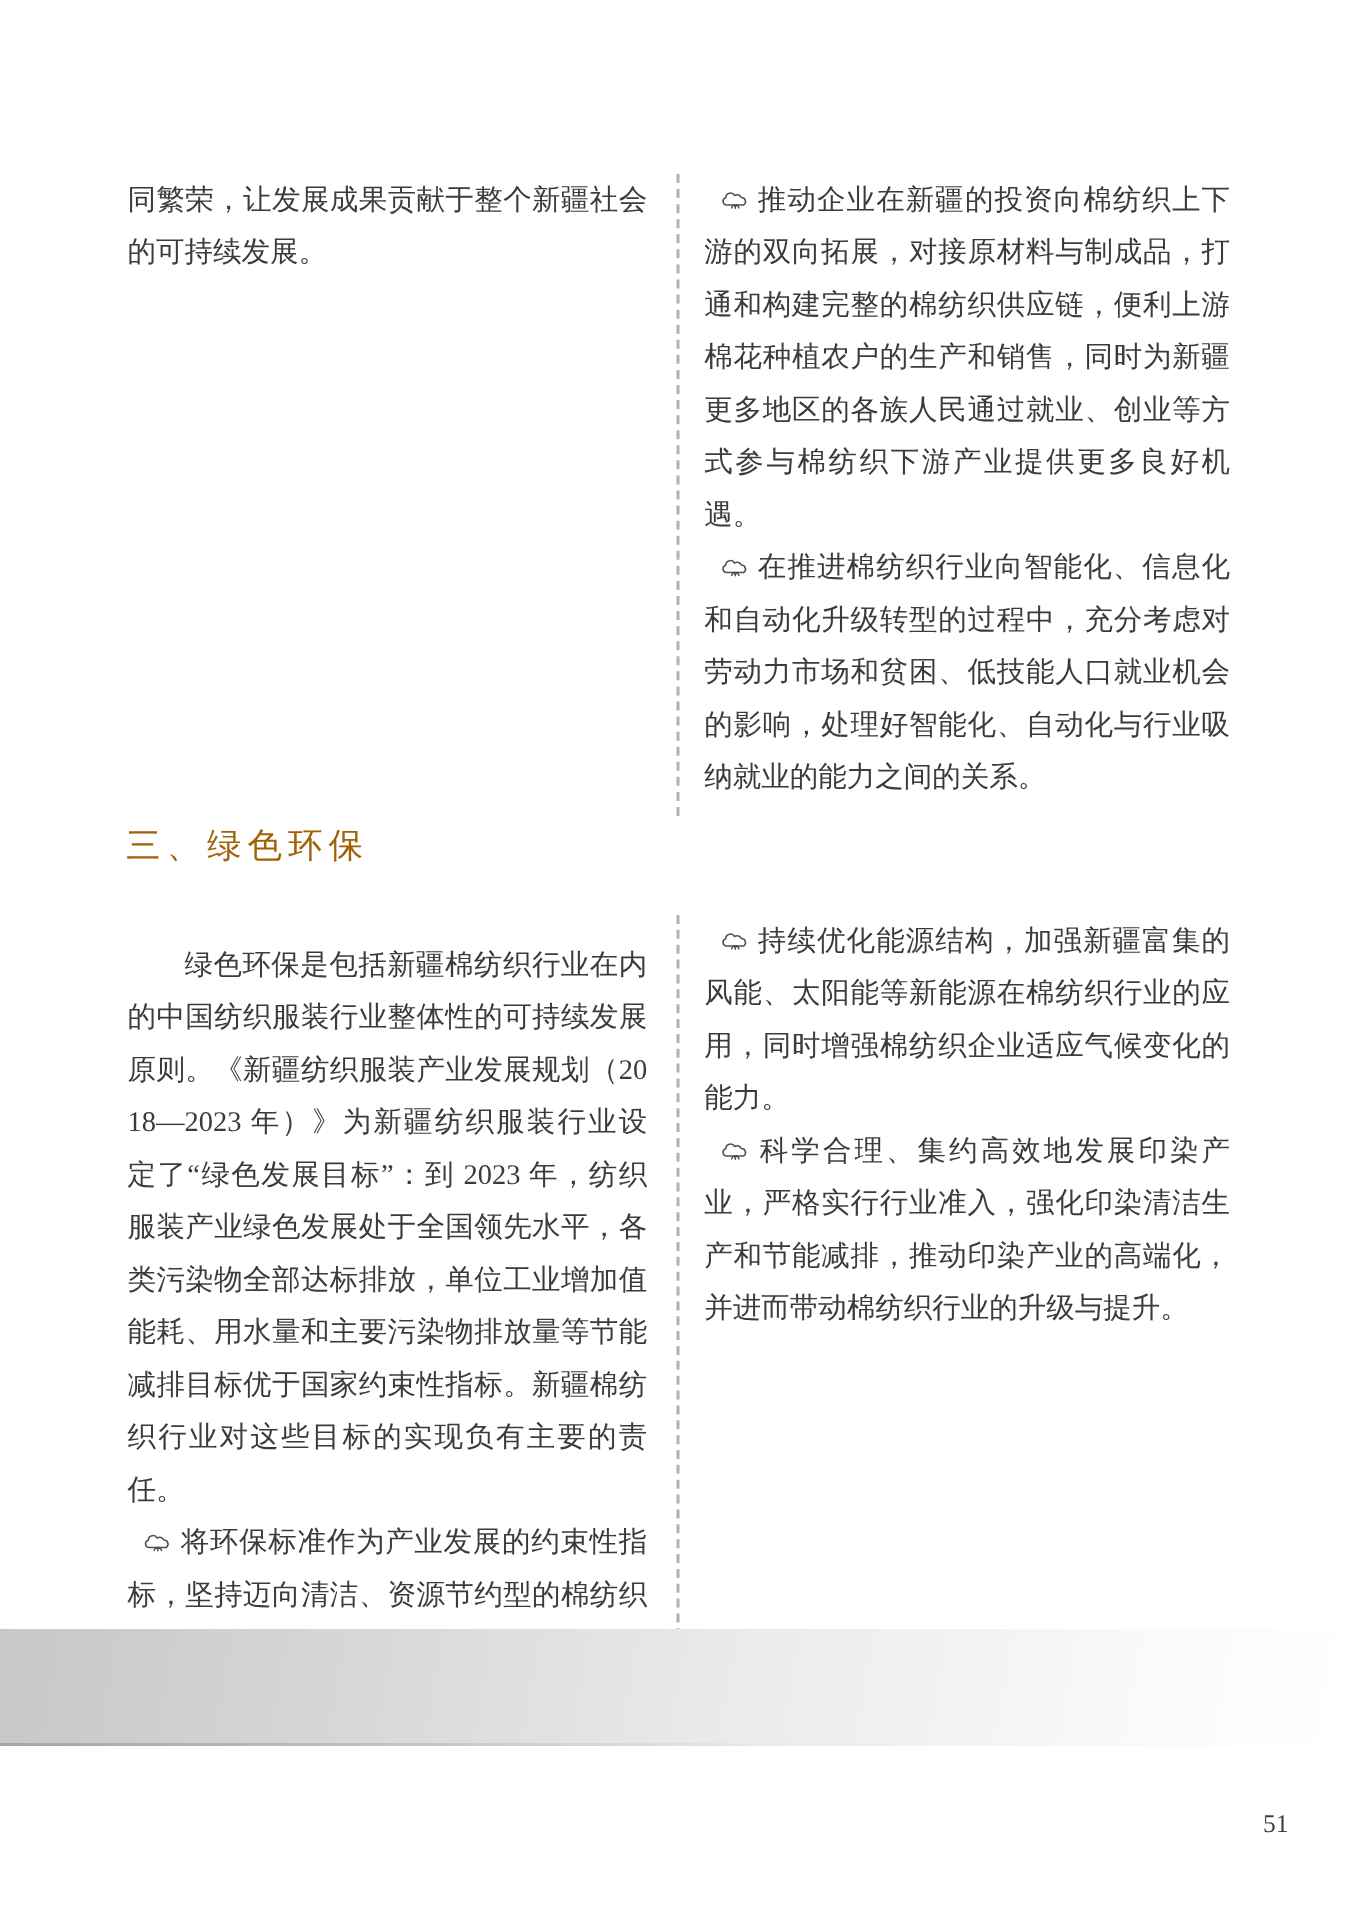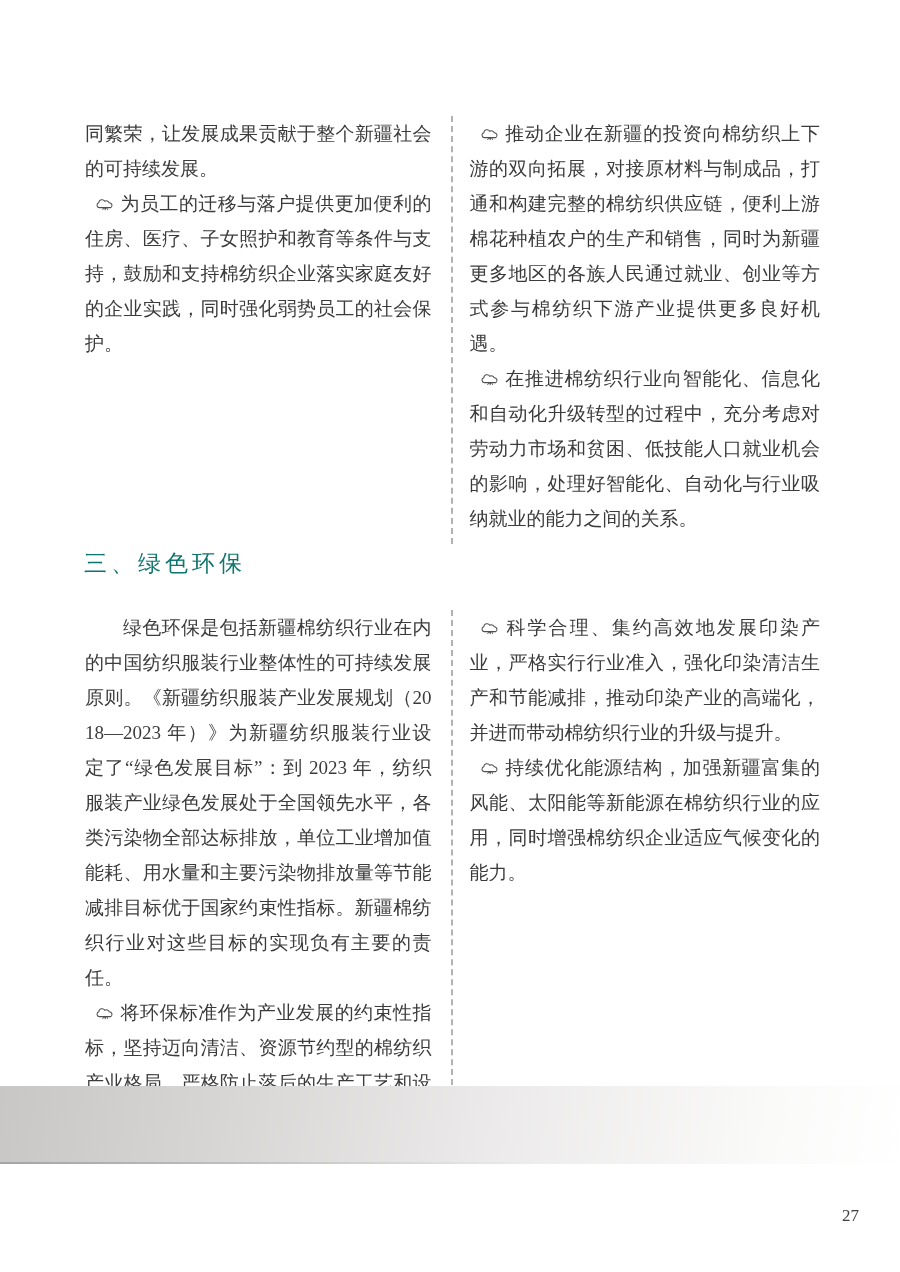--- a/index.html
+++ b/index.html
@@ -30,38 +30,38 @@
     margin-left: 19px;
     margin-right: 17px;
   }
   .para {
     margin: 0;
     text-align: justify;
     text-justify: inter-ideograph;
     word-break: break-all;
   }
   .para.bullet   { text-indent: 11px; }
-  .para.indented { text-indent: 38px; }
+  .para.indented { text-indent: 38px; margin-top: 16px; }
   .cotton-icon {
     display: inline-block;
     width: 19px;
     height: 14px;
     vertical-align: -1px;
     margin-right: 5px;
   }
   .section-heading {
     position: absolute;
     left: 84px;
     top: 548px;
     margin: 0;
     font-family: "Liberation Sans", "DejaVu Sans", sans-serif;
     font-size: 23px;
     font-weight: 500;
     letter-spacing: 4px;
-    color: #0f766e;
+    color: #a16207;
   }
   .footer-bar {
     position: absolute;
     left: 0;
     top: 1086px;
     width: 900px;
     height: 78px;
     background: linear-gradient(100deg, #c9c6c6 0%, #d8d5d5 25%, #eceaea 55%, #fafaf9 85%, #ffffff 100%);
   }
   .footer-bar::after {
@@ -81,24 +81,20 @@
   }
 </style>
 </head>
 <body>
 
 <div class="page">
 
   <div class="section upper">
     <div class="col left">
         <p class="para continuation">同繁荣，让发展成果贡献于整个新疆社会的可持续发展。</p>
-        <p class="para bullet"><svg viewBox="0 0 20 14" class="cotton-icon">
-            <path d="M3.4,10.8 a2.6,2.6 0 0 1 -0.4,-5.1 a3.3,3.3 0 0 1 6.2,-1.5 a3.2,3.2 0 0 1 4.7,1.4 a2.9,2.9 0 0 1 1.8,5.2 z" fill="none" stroke="#4f4f4f" stroke-width="1.1" stroke-linejoin="round"></path>
-            <path d="M8.3,10.8 l-1.2,2.1 M9.7,10.8 l0,2.3 M11.1,10.8 l1.2,2.1 M8.8,10.8 l0.9,1.5 l0.9,-1.5" fill="none" stroke="#4f4f4f" stroke-width="1" stroke-linecap="round"></path>
-          </svg>为员工的迁移与落户提供更加便利的住房、医疗、子女照护和教育等条件与支持，鼓励和支持棉纺织企业落实家庭友好的企业实践，同时强化弱势员工的社会保护。</p>
       </div>
     <div class="divider"></div>
     <div class="col right">
         <p class="para bullet"><svg viewBox="0 0 20 14" class="cotton-icon">
             <path d="M3.4,10.8 a2.6,2.6 0 0 1 -0.4,-5.1 a3.3,3.3 0 0 1 6.2,-1.5 a3.2,3.2 0 0 1 4.7,1.4 a2.9,2.9 0 0 1 1.8,5.2 z" fill="none" stroke="#4f4f4f" stroke-width="1.1" stroke-linejoin="round"></path>
             <path d="M8.3,10.8 l-1.2,2.1 M9.7,10.8 l0,2.3 M11.1,10.8 l1.2,2.1 M8.8,10.8 l0.9,1.5 l0.9,-1.5" fill="none" stroke="#4f4f4f" stroke-width="1" stroke-linecap="round"></path>
           </svg>推动企业在新疆的投资向棉纺织上下游的双向拓展，对接原材料与制成品，打通和构建完整的棉纺织供应链，便利上游棉花种植农户的生产和销售，同时为新疆更多地区的各族人民通过就业、创业等方式参与棉纺织下游产业提供更多良好机遇。</p>
         <p class="para bullet"><svg viewBox="0 0 20 14" class="cotton-icon">
             <path d="M3.4,10.8 a2.6,2.6 0 0 1 -0.4,-5.1 a3.3,3.3 0 0 1 6.2,-1.5 a3.2,3.2 0 0 1 4.7,1.4 a2.9,2.9 0 0 1 1.8,5.2 z" fill="none" stroke="#4f4f4f" stroke-width="1.1" stroke-linejoin="round"></path>
             <path d="M8.3,10.8 l-1.2,2.1 M9.7,10.8 l0,2.3 M11.1,10.8 l1.2,2.1 M8.8,10.8 l0.9,1.5 l0.9,-1.5" fill="none" stroke="#4f4f4f" stroke-width="1" stroke-linecap="round"></path>
@@ -114,25 +110,25 @@
         <p class="para bullet"><svg viewBox="0 0 20 14" class="cotton-icon">
             <path d="M3.4,10.8 a2.6,2.6 0 0 1 -0.4,-5.1 a3.3,3.3 0 0 1 6.2,-1.5 a3.2,3.2 0 0 1 4.7,1.4 a2.9,2.9 0 0 1 1.8,5.2 z" fill="none" stroke="#4f4f4f" stroke-width="1.1" stroke-linejoin="round"></path>
             <path d="M8.3,10.8 l-1.2,2.1 M9.7,10.8 l0,2.3 M11.1,10.8 l1.2,2.1 M8.8,10.8 l0.9,1.5 l0.9,-1.5" fill="none" stroke="#4f4f4f" stroke-width="1" stroke-linecap="round"></path>
           </svg>将环保标准作为产业发展的约束性指标，坚持迈向清洁、资源节约型的棉纺织产业格局，严格防止落后的生产工艺和设备转入新疆纺织服装行业。</p>
       </div>
     <div class="divider"></div>
     <div class="col right">
         <p class="para bullet"><svg viewBox="0 0 20 14" class="cotton-icon">
             <path d="M3.4,10.8 a2.6,2.6 0 0 1 -0.4,-5.1 a3.3,3.3 0 0 1 6.2,-1.5 a3.2,3.2 0 0 1 4.7,1.4 a2.9,2.9 0 0 1 1.8,5.2 z" fill="none" stroke="#4f4f4f" stroke-width="1.1" stroke-linejoin="round"></path>
             <path d="M8.3,10.8 l-1.2,2.1 M9.7,10.8 l0,2.3 M11.1,10.8 l1.2,2.1 M8.8,10.8 l0.9,1.5 l0.9,-1.5" fill="none" stroke="#4f4f4f" stroke-width="1" stroke-linecap="round"></path>
-          </svg>科学合理、集约高效地发展印染产业，严格实行行业准入，强化印染清洁生产和节能减排，推动印染产业的高端化，并进而带动棉纺织行业的升级与提升。</p>
+          </svg>持续优化能源结构，加强新疆富集的风能、太阳能等新能源在棉纺织行业的应用，同时增强棉纺织企业适应气候变化的能力。</p>
         <p class="para bullet"><svg viewBox="0 0 20 14" class="cotton-icon">
             <path d="M3.4,10.8 a2.6,2.6 0 0 1 -0.4,-5.1 a3.3,3.3 0 0 1 6.2,-1.5 a3.2,3.2 0 0 1 4.7,1.4 a2.9,2.9 0 0 1 1.8,5.2 z" fill="none" stroke="#4f4f4f" stroke-width="1.1" stroke-linejoin="round"></path>
             <path d="M8.3,10.8 l-1.2,2.1 M9.7,10.8 l0,2.3 M11.1,10.8 l1.2,2.1 M8.8,10.8 l0.9,1.5 l0.9,-1.5" fill="none" stroke="#4f4f4f" stroke-width="1" stroke-linecap="round"></path>
-          </svg>持续优化能源结构，加强新疆富集的风能、太阳能等新能源在棉纺织行业的应用，同时增强棉纺织企业适应气候变化的能力。</p>
+          </svg>科学合理、集约高效地发展印染产业，严格实行行业准入，强化印染清洁生产和节能减排，推动印染产业的高端化，并进而带动棉纺织行业的升级与提升。</p>
       </div>
   </div>
 
   <div class="footer-bar"></div>
 
-  <span class="page-number">27</span>
+  <span class="page-number">51</span>
 
 </div>
 
 </body></html>

